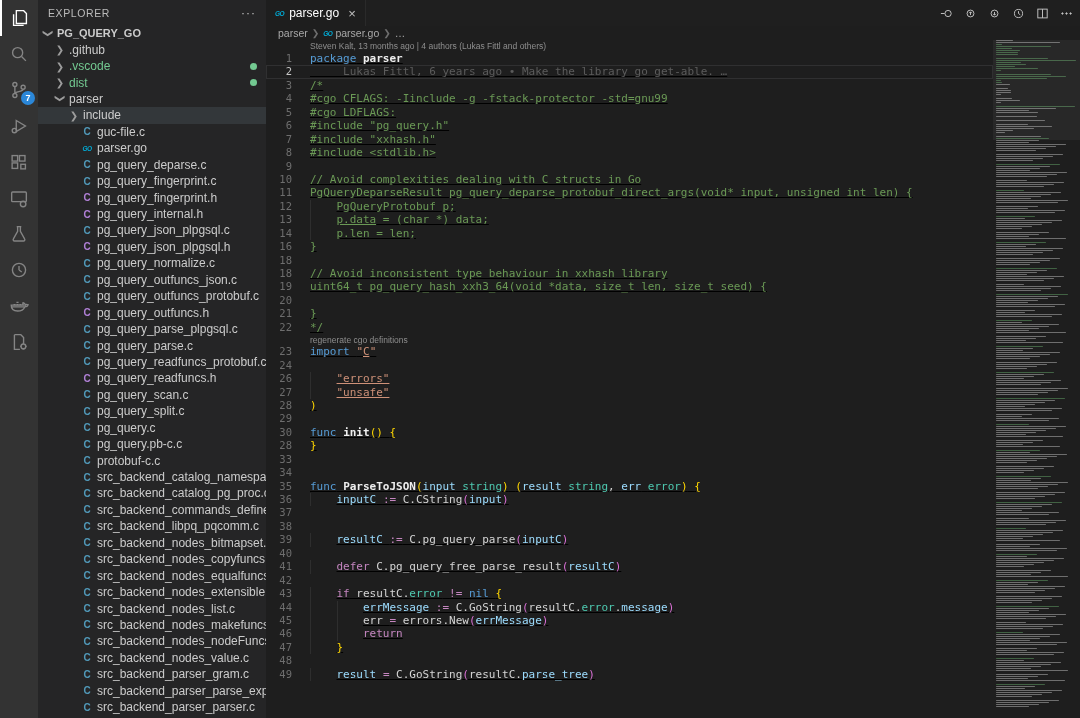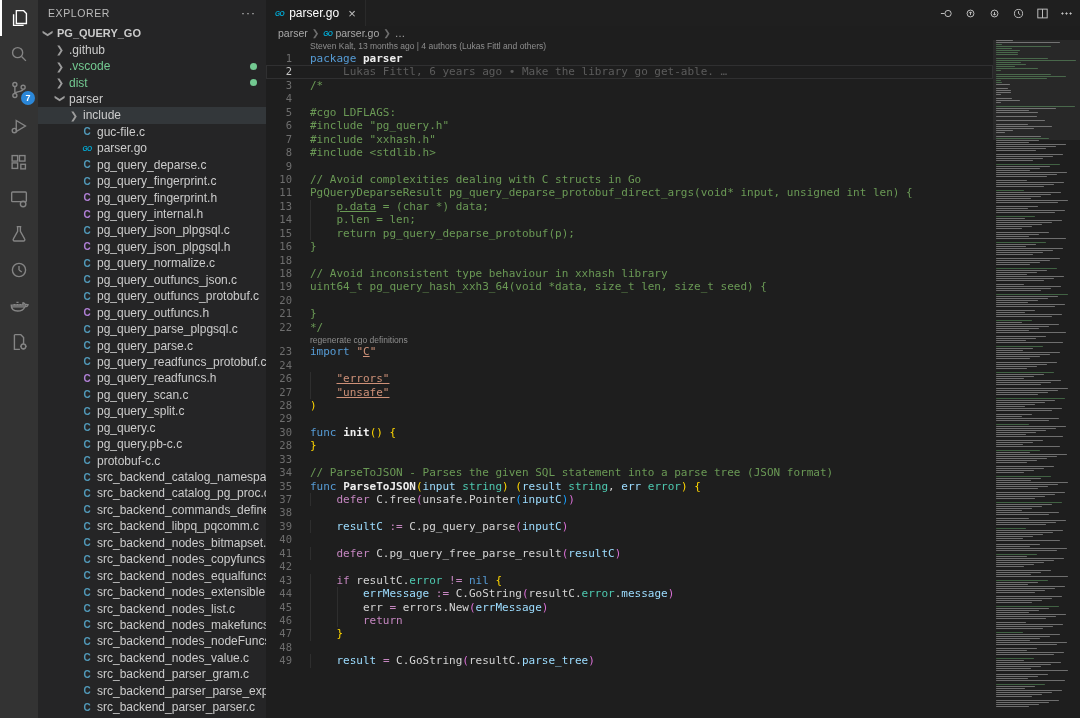--- a/index.html
+++ b/index.html
@@ -59,21 +59,21 @@
   .code { position:absolute; left:0; top:40px; width:727px; height:678px; overflow:hidden;
           font-family:"DejaVu Sans Mono", monospace; font-size:11px; }
   .blame-head { height:12px; padding-left:44px; font-family:"Liberation Sans",sans-serif;
                 font-size:8.5px; color:#8f8f8f; display:flex; align-items:center; white-space:nowrap; }
   .codelens { height:11px; padding-left:44px; font-family:"Liberation Sans",sans-serif;
               font-size:8.5px; color:#8f8f8f; display:flex; align-items:center; cursor:pointer; }
   .cline { display:flex; height:13.45px; line-height:13.45px; white-space:pre; }
   .cline.current { outline:1px solid #303031; outline-offset:-1px; }
   .gutter { width:34px; flex:none; text-align:right; padding-right:8px; color:#6e6e6e; font-size:10.5px; }
   .cline.current .gutter { color:#c6c6c6; }
-  .ltext { padding-left:10px; }
+  .ltext { padding-left:10px;text-decoration:underline; }
   .ind { display:inline-block; white-space:pre; box-shadow:inset 1px 0 0 #2e2e2e; }
 
   .tk-kw{color:#569cd6} .tk-ctrl{color:#c586c0} .tk-str{color:#ce9178}
   .tk-cm{color:#6a9955} .tk-ty{color:#4ec9b0} .tk-va{color:#9cdcfe}
   .tk-pl{color:#d4d4d4} .tk-fn{color:#eeeeee;font-weight:bold}
   .tk-b1{color:#ffd700} .tk-b2{color:#da70d6} .tk-b3{color:#179fff}
   .tk-ghost{color:#5c5c5c}
   .u{text-decoration:underline}
 
   
@@ -393,51 +393,52 @@
         <span class="sep">❯</span>
         <span class="crumb">
           <span>…</span>
         </span>
       </div>
     <div class="code" id="codearea">
         <div class="blame-head">Steven Kalt, 13 months ago | 4 authors (Lukas Fittl and others)</div>
         <div class="cline"><span class="gutter">1</span><span class="ltext"><span class="tk-kw">package</span><span class="tk-pl"> </span><span class="tk-fn">parser</span></span></div>
         <div class="cline current"><span class="gutter">2</span><span class="ltext"><span class="tk-ghost">     Lukas Fittl, 6 years ago • Make the library go get-able. …</span></span></div>
         <div class="cline"><span class="gutter">3</span><span class="ltext"><span class="tk-cm">/*</span></span></div>
-        <div class="cline"><span class="gutter">4</span></div>
+        <div class="cline"><span class="gutter">4</span><span class="ltext"><span class="tk-cm">#cgo CFLAGS: -Iinclude -g -fstack-protector -std=gnu99</span></span></div>
         <div class="cline"><span class="gutter">5</span><span class="ltext"><span class="tk-cm">#cgo LDFLAGS:</span></span></div>
         <div class="cline"><span class="gutter">6</span><span class="ltext"><span class="tk-cm">#include "pg_query.h"</span></span></div>
         <div class="cline"><span class="gutter">7</span><span class="ltext"><span class="tk-cm">#include "xxhash.h"</span></span></div>
         <div class="cline"><span class="gutter">8</span><span class="ltext"><span class="tk-cm">#include &lt;stdlib.h&gt;</span></span></div>
         <div class="cline"><span class="gutter">9</span><span class="ltext"></span></div>
         <div class="cline"><span class="gutter">10</span><span class="ltext"><span class="tk-cm">// Avoid complexities dealing with C structs in Go</span></span></div>
         <div class="cline"><span class="gutter">11</span><span class="ltext"><span class="tk-cm">PgQueryDeparseResult pg_query_deparse_protobuf_direct_args(void* input, unsigned int len) {</span></span></div>
+        <div class="cline"><span class="gutter">12</span><span class="ltext"><span class="ind">    </span><span class="tk-cm">PgQueryProtobuf p;</span></span></div>
         <div class="cline"><span class="gutter">13</span><span class="ltext"><span class="ind">    </span><span class="tk-cm u">p.data</span><span class="tk-cm"> = (char *) data;</span></span></div>
         <div class="cline"><span class="gutter">14</span><span class="ltext"><span class="ind">    </span><span class="tk-cm">p.len = len;</span></span></div>
-        <div class="cline"><span class="gutter">15</span><span class="ltext"><span class="ind">    </span><span class="tk-cm">return pg_query_deparse_protobuf(p);</span></span></div>
         <div class="cline"><span class="gutter">16</span><span class="ltext"><span class="tk-cm">}</span></span></div>
         <div class="cline"><span class="gutter">18</span><span class="ltext"></span></div>
         <div class="cline"><span class="gutter">18</span><span class="ltext"><span class="tk-cm">// Avoid inconsistent type behaviour in xxhash library</span></span></div>
         <div class="cline"><span class="gutter">19</span><span class="ltext"><span class="tk-cm">uint64_t pg_query_hash_xxh3_64(void *data, size_t len, size_t seed) {</span></span></div>
         <div class="cline"><span class="gutter">20</span></div>
         <div class="cline"><span class="gutter">21</span><span class="ltext"><span class="tk-cm">}</span></span></div>
         <div class="cline"><span class="gutter">22</span><span class="ltext"><span class="tk-cm">*/</span></span></div>
         <div class="codelens">regenerate cgo definitions</div>
         <div class="cline"><span class="gutter">23</span><span class="ltext"><span class="tk-kw">import</span><span class="tk-pl"> </span><span class="tk-str">"</span><span class="tk-str u">C</span><span class="tk-str">"</span></span></div>
         <div class="cline"><span class="gutter">24</span><span class="ltext"></span></div>
         <div class="cline"><span class="gutter">26</span><span class="ltext"><span class="ind">    </span><span class="tk-str u">"errors"</span></span></div>
         <div class="cline"><span class="gutter">27</span><span class="ltext"><span class="ind">    </span><span class="tk-str u">"unsafe"</span></span></div>
         <div class="cline"><span class="gutter">28</span><span class="ltext"><span class="tk-b1">)</span></span></div>
         <div class="cline"><span class="gutter">29</span><span class="ltext"></span></div>
         <div class="cline"><span class="gutter">30</span><span class="ltext"><span class="tk-kw">func</span><span class="tk-pl"> </span><span class="tk-fn">init</span><span class="tk-b1">()</span><span class="tk-pl"> </span><span class="tk-b1">{</span></span></div>
         <div class="cline"><span class="gutter">28</span><span class="ltext"><span class="tk-b1">}</span></span></div>
         <div class="cline"><span class="gutter">33</span><span class="ltext"></span></div>
-        <div class="cline"><span class="gutter">34</span><span class="ltext"><span class="tk-cm">// ParseToJSON - Parses the given SQL statement into a parse tree (JSON format)</span></span></div>
+        <div class="cline"><span class="gutter">34</span></div>
         <div class="cline"><span class="gutter">35</span><span class="ltext"><span class="tk-kw">func</span><span class="tk-pl"> </span><span class="tk-fn">ParseToJSON</span><span class="tk-b1">(</span><span class="tk-va">input</span><span class="tk-pl"> </span><span class="tk-ty">string</span><span class="tk-b1">)</span><span class="tk-pl"> </span><span class="tk-b1">(</span><span class="tk-va">result</span><span class="tk-pl"> </span><span class="tk-ty">string</span><span class="tk-pl">, </span><span class="tk-va">err</span><span class="tk-pl"> </span><span class="tk-ty">error</span><span class="tk-b1">)</span><span class="tk-pl"> </span><span class="tk-b1">{</span></span></div>
-        <div class="cline"><span class="gutter">37</span><span class="ltext"><span class="ind">    </span><span class="tk-ctrl">defer</span><span class="tk-pl"> C.free</span><span class="tk-b2">(</span><span class="tk-pl">unsafe.Pointer</span><span class="tk-b3">(</span><span class="tk-va">inputC</span><span class="tk-b3">)</span><span class="tk-b2">)</span></span></div>
+        <div class="cline"><span class="gutter">36</span><span class="ltext"><span class="ind">    </span><span class="tk-va">inputC</span><span class="tk-pl"> </span><span class="tk-ctrl">:=</span><span class="tk-pl"> C.CString</span><span class="tk-b2">(</span><span class="tk-va">input</span><span class="tk-b2">)</span></span></div>
+        <div class="cline"><span class="gutter">37</span></div>
         <div class="cline"><span class="gutter">38</span><span class="ltext"></span></div>
         <div class="cline"><span class="gutter">39</span><span class="ltext"><span class="ind">    </span><span class="tk-va">resultC</span><span class="tk-pl"> </span><span class="tk-ctrl">:=</span><span class="tk-pl"> C.pg_query_parse</span><span class="tk-b2">(</span><span class="tk-va">inputC</span><span class="tk-b2">)</span></span></div>
         <div class="cline"><span class="gutter">40</span><span class="ltext"></span></div>
         <div class="cline"><span class="gutter">41</span><span class="ltext"><span class="ind">    </span><span class="tk-ctrl">defer</span><span class="tk-pl"> C.pg_query_free_parse_result</span><span class="tk-b2">(</span><span class="tk-va">resultC</span><span class="tk-b2">)</span></span></div>
         <div class="cline"><span class="gutter">42</span><span class="ltext"></span></div>
         <div class="cline"><span class="gutter">43</span><span class="ltext"><span class="ind">    </span><span class="tk-ctrl">if</span><span class="tk-pl"> resultC.</span><span class="tk-ty">error</span><span class="tk-pl"> </span><span class="tk-ctrl">!=</span><span class="tk-pl"> </span><span class="tk-kw">nil</span><span class="tk-pl"> </span><span class="tk-b1">{</span></span></div>
         <div class="cline"><span class="gutter">44</span><span class="ltext"><span class="ind">    </span><span class="ind">    </span><span class="tk-va">errMessage</span><span class="tk-pl"> </span><span class="tk-ctrl">:=</span><span class="tk-pl"> C.GoString</span><span class="tk-b2">(</span><span class="tk-pl">resultC.</span><span class="tk-ty">error</span><span class="tk-pl">.</span><span class="tk-va">message</span><span class="tk-b2">)</span></span></div>
         <div class="cline"><span class="gutter">45</span><span class="ltext"><span class="ind">    </span><span class="ind">    </span><span class="tk-pl">err </span><span class="tk-ctrl">=</span><span class="tk-pl"> errors.New</span><span class="tk-b2">(</span><span class="tk-va">errMessage</span><span class="tk-b2">)</span></span></div>
         <div class="cline"><span class="gutter">46</span><span class="ltext"><span class="ind">    </span><span class="ind">    </span><span class="tk-ctrl">return</span></span></div>
         <div class="cline"><span class="gutter">47</span><span class="ltext"><span class="ind">    </span><span class="tk-b1">}</span></span></div>

